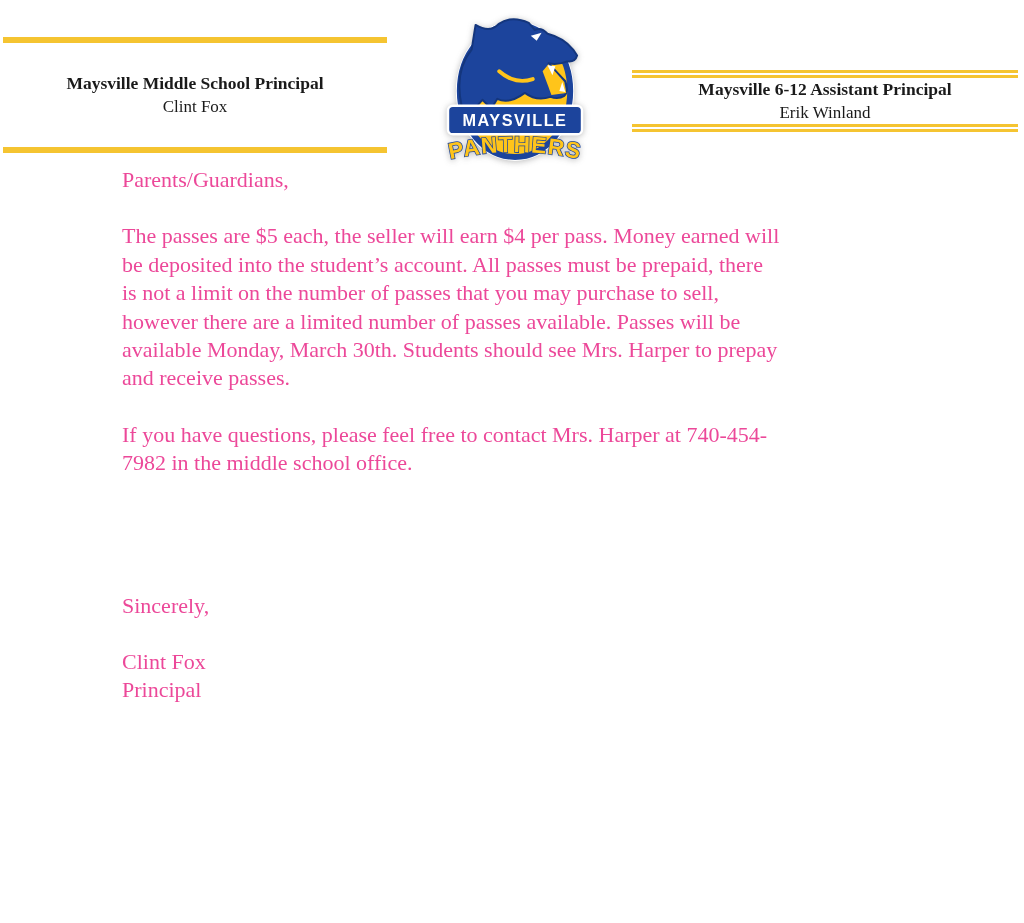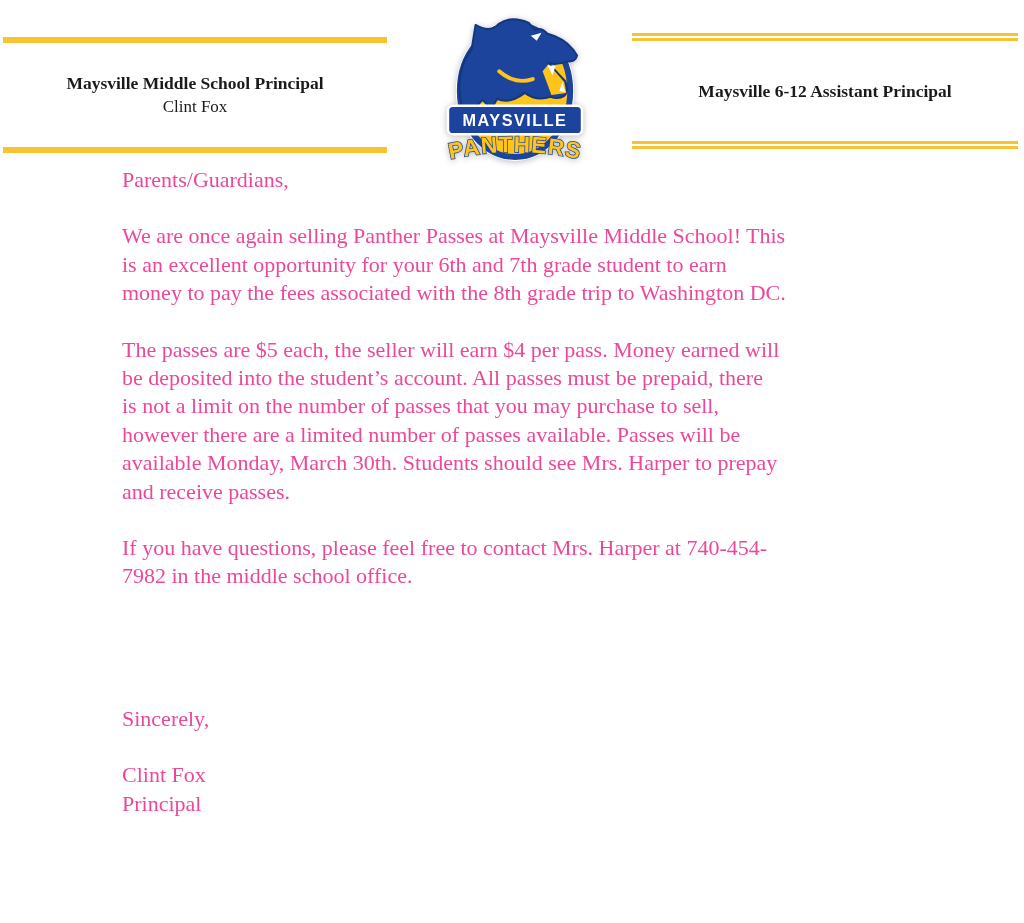--- a/index.html
+++ b/index.html
@@ -8,21 +8,21 @@
     background: #ffffff;
     font-family: "Liberation Serif", serif;
     overflow: hidden;
     position: relative;
   }
   .page { position: absolute; inset: 0; background: #fff; }
 
   
   .hdr-block { position: absolute; display: flex; flex-direction: column; justify-content: space-between; }
   .hdr-block.left  { left: 3px;   top: 37px; width: 384px; height: 94px; gap: 29px; }
-  .hdr-block.right { left: 632px; top: 33px; width: 386px; height: 116px; }
+  .hdr-block.right { left: 632px; top: 43px; width: 386px; height: 116px; justify-content: center; }
   .gold-rule {
     height: 2px;
     border-top: 3px solid var(--gold-rule);
     border-bottom: 3px solid var(--gold-rule);
     background: #fff;
   }
   .hdr-text { text-align: center; color: #1a1a1a; }
   .hdr-title { font-weight: bold; font-size: 17.5px; line-height: 23px; }
   .hdr-name  { font-size: 17px; line-height: 23px; }
 
@@ -60,20 +60,21 @@
       <div class="hdr-title">Maysville Middle School Principal</div>
       <div class="hdr-name">Clint Fox</div>
     </div>
     <div class="gold-rule"></div>
   </div>
 
   <div class="hdr-block right">
     <div class="gold-rule"></div>
     <div class="hdr-text">
       <div class="hdr-title">Maysville 6-12 Assistant Principal</div>
+      <div class="hdr-name">Erik Winland</div>
     </div>
     <div class="gold-rule"></div>
   </div>
 
   <svg class="logo" width="138" height="153" viewBox="0 0 140 155">
 
     <ellipse cx="70" cy="82" rx="60" ry="71" fill="#ffffff"></ellipse>
 
     <ellipse cx="70" cy="82" rx="56" ry="67" fill="#FFC41A" stroke="#1C449C" stroke-width="6"></ellipse>
 
@@ -110,23 +111,20 @@
     <text x="70" y="118" text-anchor="middle" font-size="16.5" letter-spacing="1.5" fill="#ffffff">MAYSVILLE</text>
 
     <path id="panthers-arc" d="M 6 151 Q 70 137 134 151" fill="none"></path>
     <text font-size="23" letter-spacing="1" fill="#FFC41A" stroke="#1C449C" stroke-width="1.5" paint-order="stroke">
       <textPath href="#panthers-arc" startOffset="50%" text-anchor="middle">PANTHERS</textPath>
     </text>
   </svg>
 
   <main class="letter">
     <p>Parents/Guardians,</p>
-    <p>We are once again selling Panther Passes at Maysville Middle School! This
-is an excellent opportunity for your 6th and 7th grade student to earn
-money to pay the fees associated with the 8th grade trip to Washington DC.</p>
     <p>The passes are $5 each, the seller will earn $4 per pass. Money earned will
 be deposited into the student’s account. All passes must be prepaid, there
 is not a limit on the number of passes that you may purchase to sell,
 however there are a limited number of passes available. Passes will be
 available Monday, March 30th. Students should see Mrs. Harper to prepay
 and receive passes.</p>
     <p>If you have questions, please feel free to contact Mrs. Harper at 740-454-
 7982 in the middle school office.</p>
     <p class="closing">Sincerely,</p>
     <p>Clint Fox

